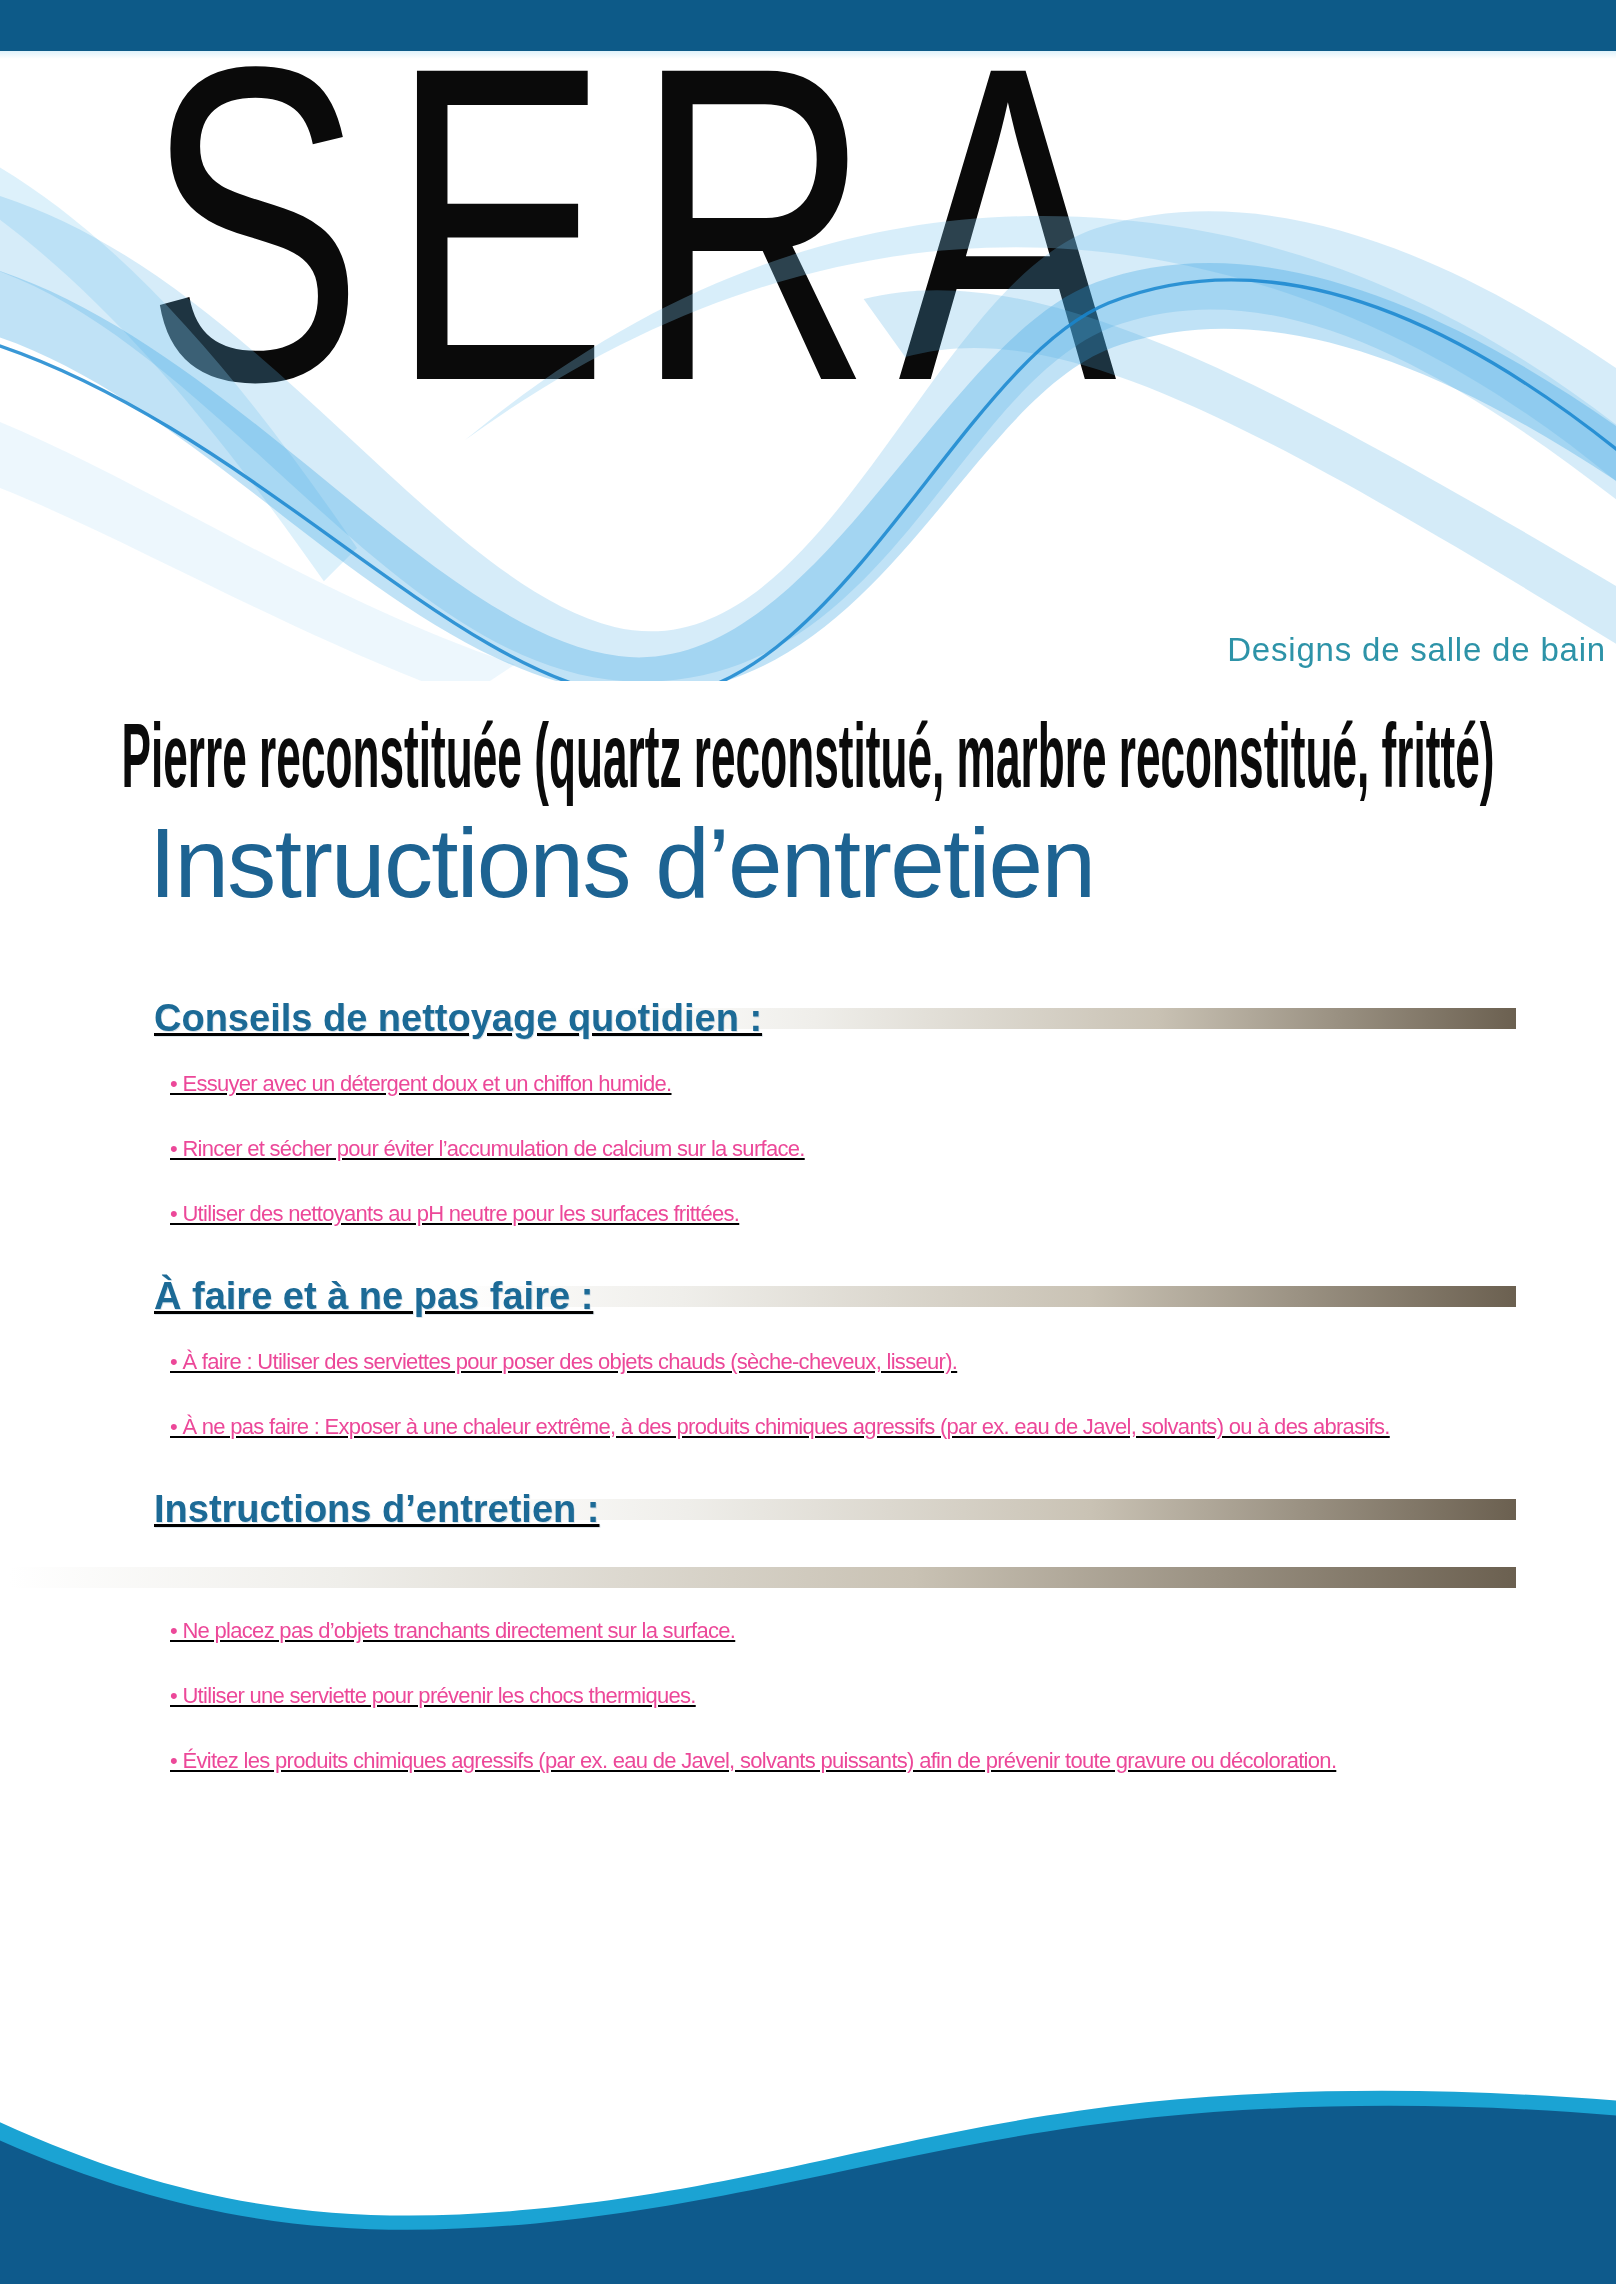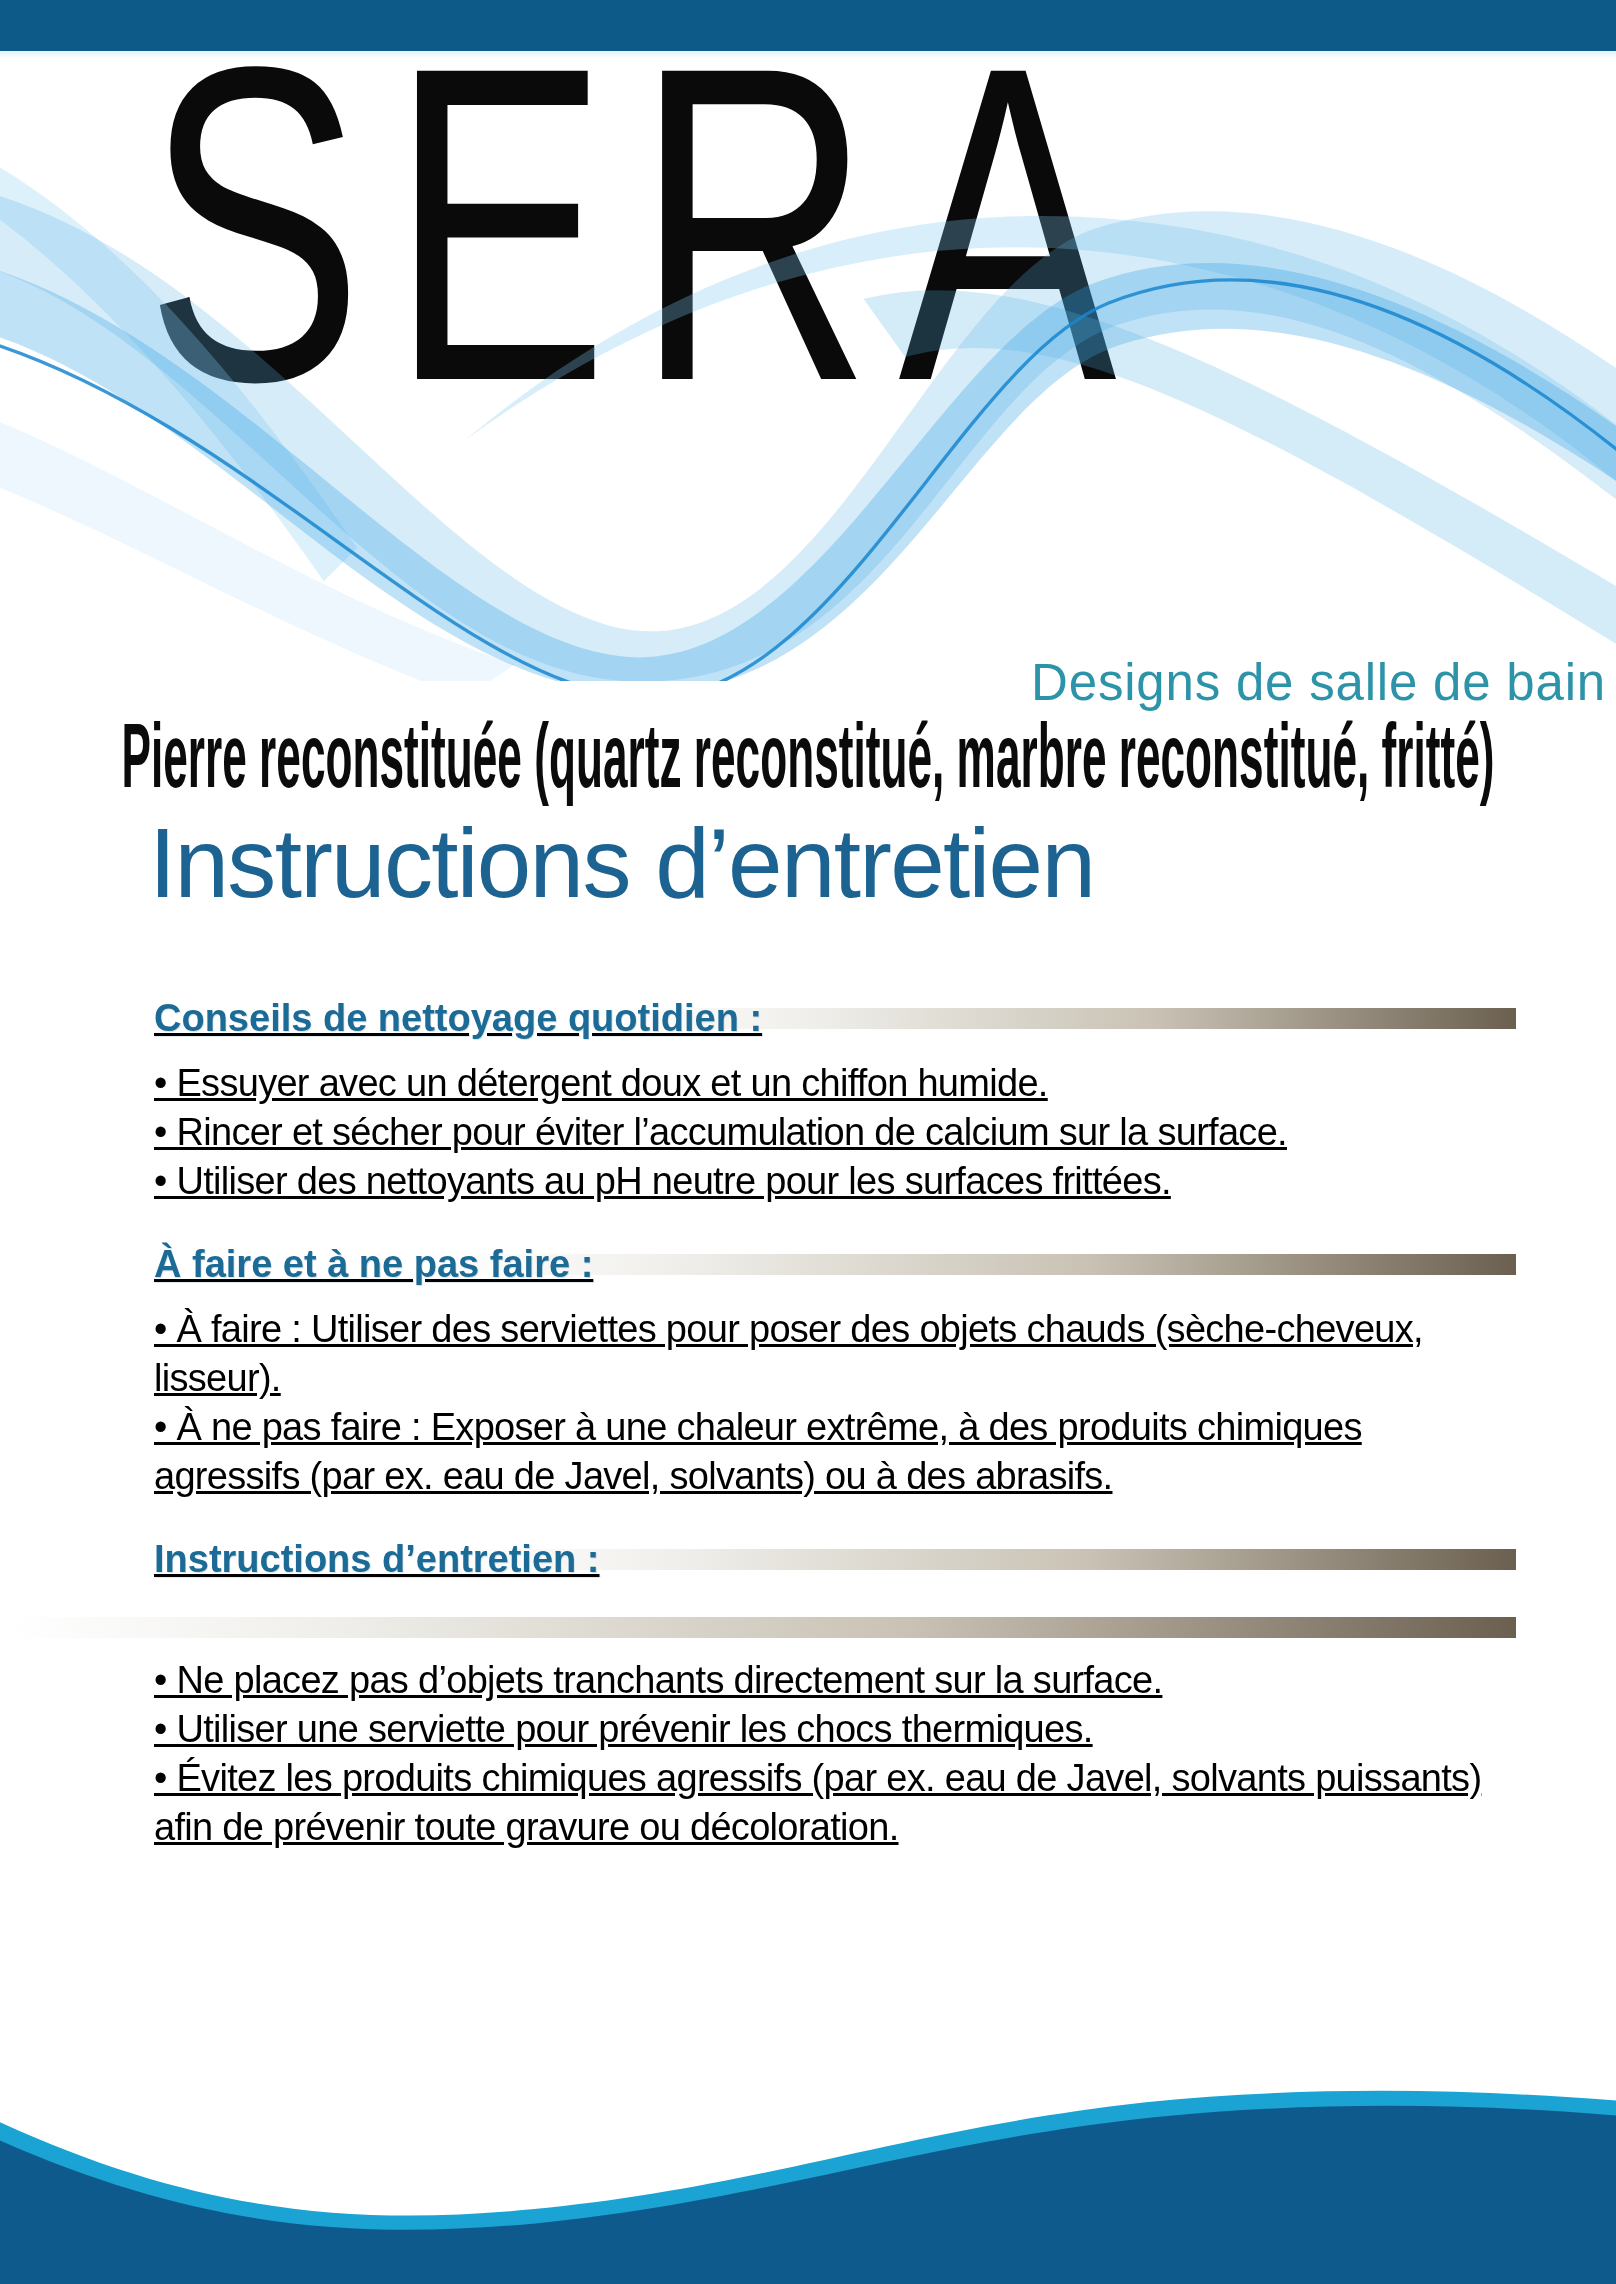--- a/index.html
+++ b/index.html
@@ -20,22 +20,22 @@
     position:absolute;left:145px;top:0;
     font-size:448px;line-height:1;font-weight:400;color:#0a0a0a;
     letter-spacing:37px;white-space:nowrap;
     transform:scaleX(0.73);transform-origin:left top;
   }
   .wave-top{
     position:absolute;left:0;top:166px;width:1616px;height:515px;
     pointer-events:none;
   }
   .tagline{
-    position:absolute;right:10px;top:653px;
-    font-size:51px;font-weight:400;letter-spacing:0.8px;
+    position:absolute;right:10px;top:631px;
+    font-size:33px;font-weight:400;letter-spacing:0.8px;
     color:var(--tagline-teal,#2d93a8);white-space:nowrap;
   }
   .subtitle{
     position:absolute;left:50%;top:704px;
     font-size:85px;font-weight:700;color:#0b0b0b;white-space:nowrap;
     transform:translateX(-50%) scale(0.52,1.06);transform-origin:center top;
   }
   .main-title{
     position:absolute;left:149px;top:807px;
     font-size:98px;font-weight:400;letter-spacing:-1.7px;
@@ -58,22 +58,22 @@
   .heading-bar{
     flex:1;height:21px;margin-left:-145px;min-width:100px;
     background:linear-gradient(90deg,
       rgba(239,238,234,0) 0%,
       var(--bar-gradient-start,#efeeea) 22%,
       #c9c2b4 60%,
       var(--bar-gradient-end,#6b6050) 100%);
   }
   .bullets{margin-top:18px;}
   .bullet{
-    margin:0;font-size:38px;line-height:49px;letter-spacing:-0.7px;
-    color:#000000;font-weight:400;
+    margin:16px;font-size:22px;line-height:49px;letter-spacing:-0.7px;
+    color:#ec4899;font-weight:400;
   }
   .wave-footer{
     position:absolute;left:0;bottom:0;width:1616px;height:195px;
   }
 </style>
 </head>
 <body>
 
 <div class="topbar"></div>
 <div class="topbar-glow"></div>

